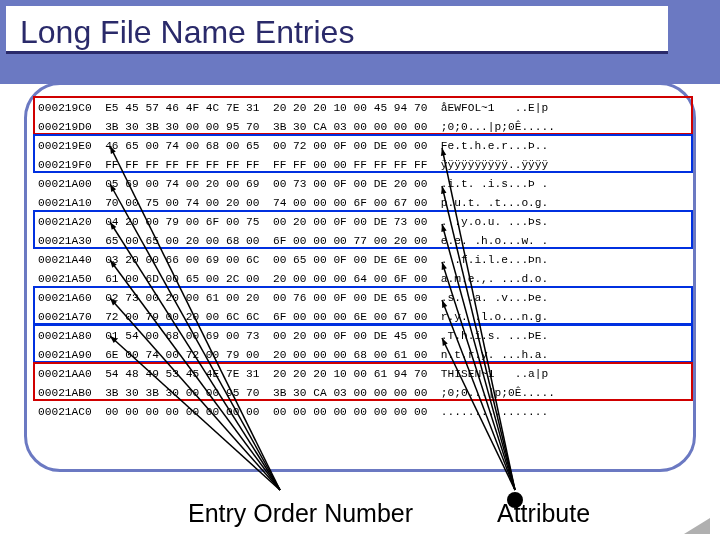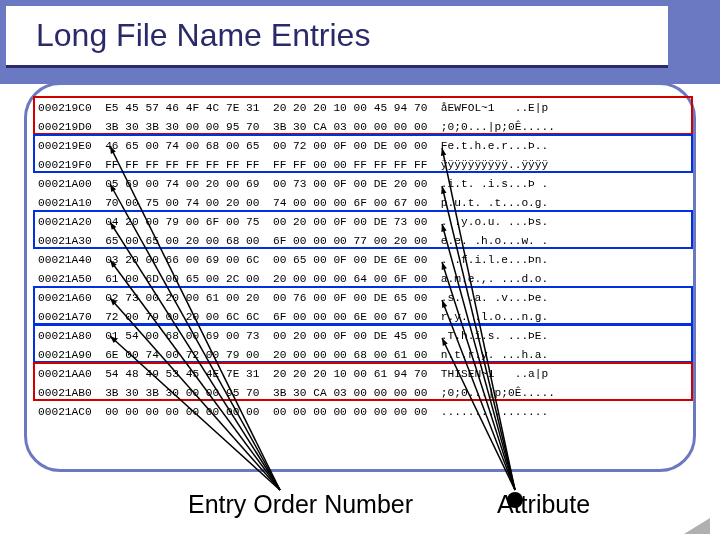--- a/index.html
+++ b/index.html
@@ -13,26 +13,26 @@
   }
   .header-bg {
     position: absolute;
     top: 0; left: 0; right: 0;
     height: 84px;
     background: #6b79c2;
   }
   .title-band {
     position: absolute;
     top: 6px; left: 6px; right: 52px;
-    height: 62px;
+    height: 48px;
     background: #fff;
     border-bottom: 3px solid #2a2a6a;
     display: flex;
-    align-items: center;
-    padding-left: 30px;
+    align-items: flex-end;
+    padding-left: 14px;
   }
   .title {
     font-size: 32px;
     color: #2a2a6a;
     font-weight: 400;
   }
   .panel {
     position: absolute;
     top: 82px;
     left: 24px;
@@ -66,20 +66,21 @@
     position: absolute;
     top: 0; left: 0;
     width: 720px; height: 540px;
     pointer-events: none;
   }
 
   .label {
     position: absolute;
     font-size: 25px;
     color: #000;
+    margin-top: 9px;
   }
 
   .corner {
     position: absolute;
     bottom: 6px;
     right: 10px;
     width: 26px;
     height: 16px;
   }
 </style>

